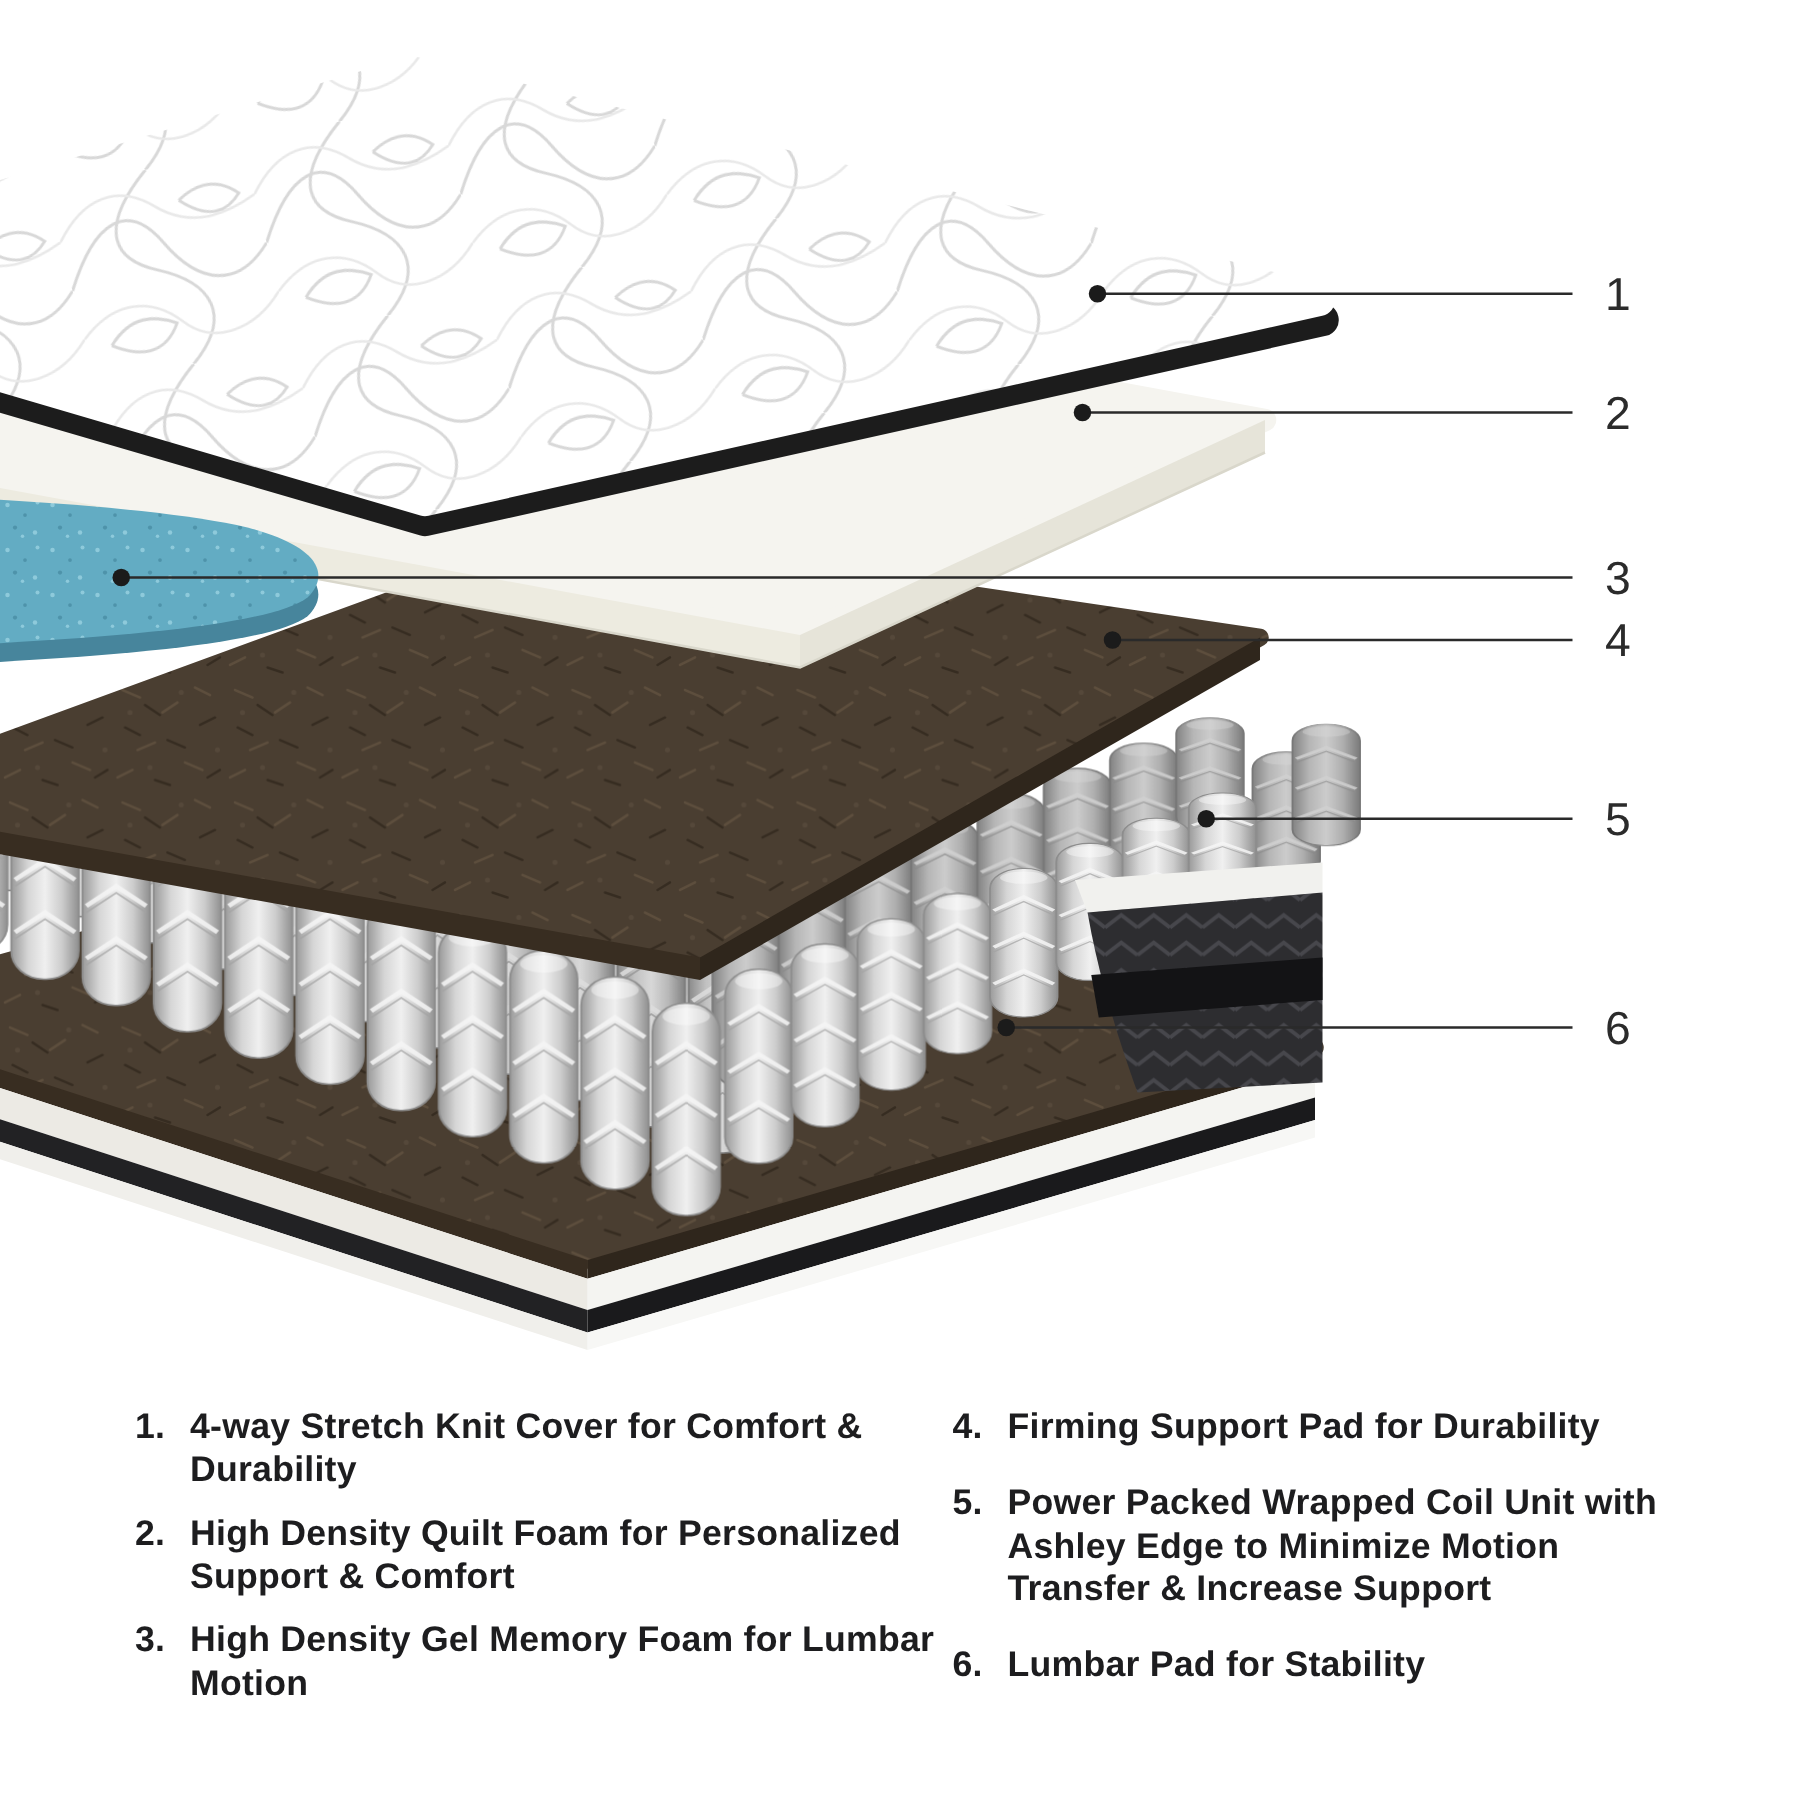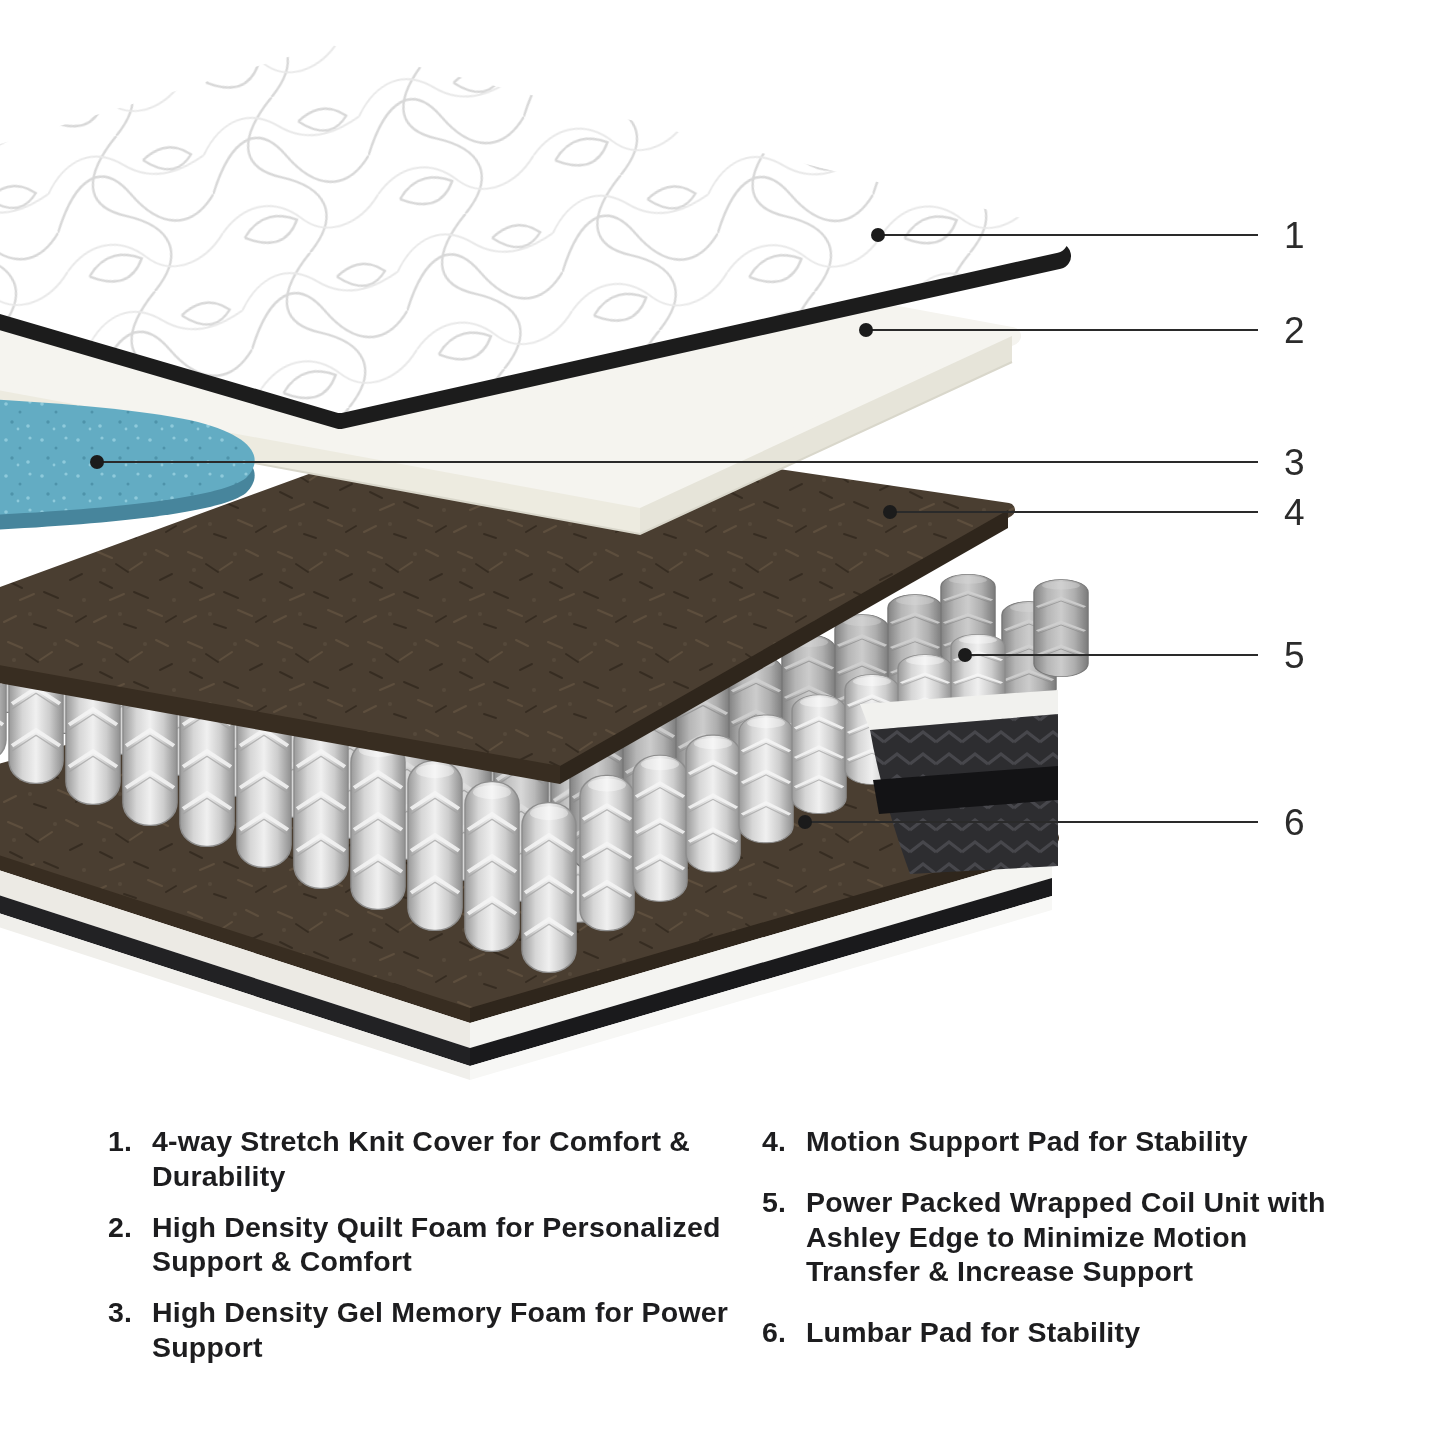--- a/index.html
+++ b/index.html
@@ -238,27 +238,27 @@
     <div class="legend-item">
       <span class="li-num">1.</span>
       <span class="li-text">4-way Stretch Knit Cover for Comfort &amp; Durability</span>
     </div>
     <div class="legend-item">
       <span class="li-num">2.</span>
       <span class="li-text">High Density Quilt Foam for Personalized Support &amp; Comfort</span>
     </div>
     <div class="legend-item">
       <span class="li-num">3.</span>
-      <span class="li-text">High Density Gel Memory Foam for Power Support</span>
+      <span class="li-text">High Density Gel Memory Foam for Lumbar Motion</span>
     </div>
   </div>
   <div class="col col-right">
     <div class="legend-item">
       <span class="li-num">4.</span>
-      <span class="li-text">Motion Support Pad for Stability</span>
+      <span class="li-text">Firming Support Pad for Durability</span>
     </div>
     <div class="legend-item">
       <span class="li-num">5.</span>
       <span class="li-text">Power Packed Wrapped Coil Unit with Ashley Edge to Minimize Motion Transfer &amp; Increase Support</span>
     </div>
     <div class="legend-item">
       <span class="li-num">6.</span>
       <span class="li-text">Lumbar Pad for Stability</span>
     </div>
   </div>

